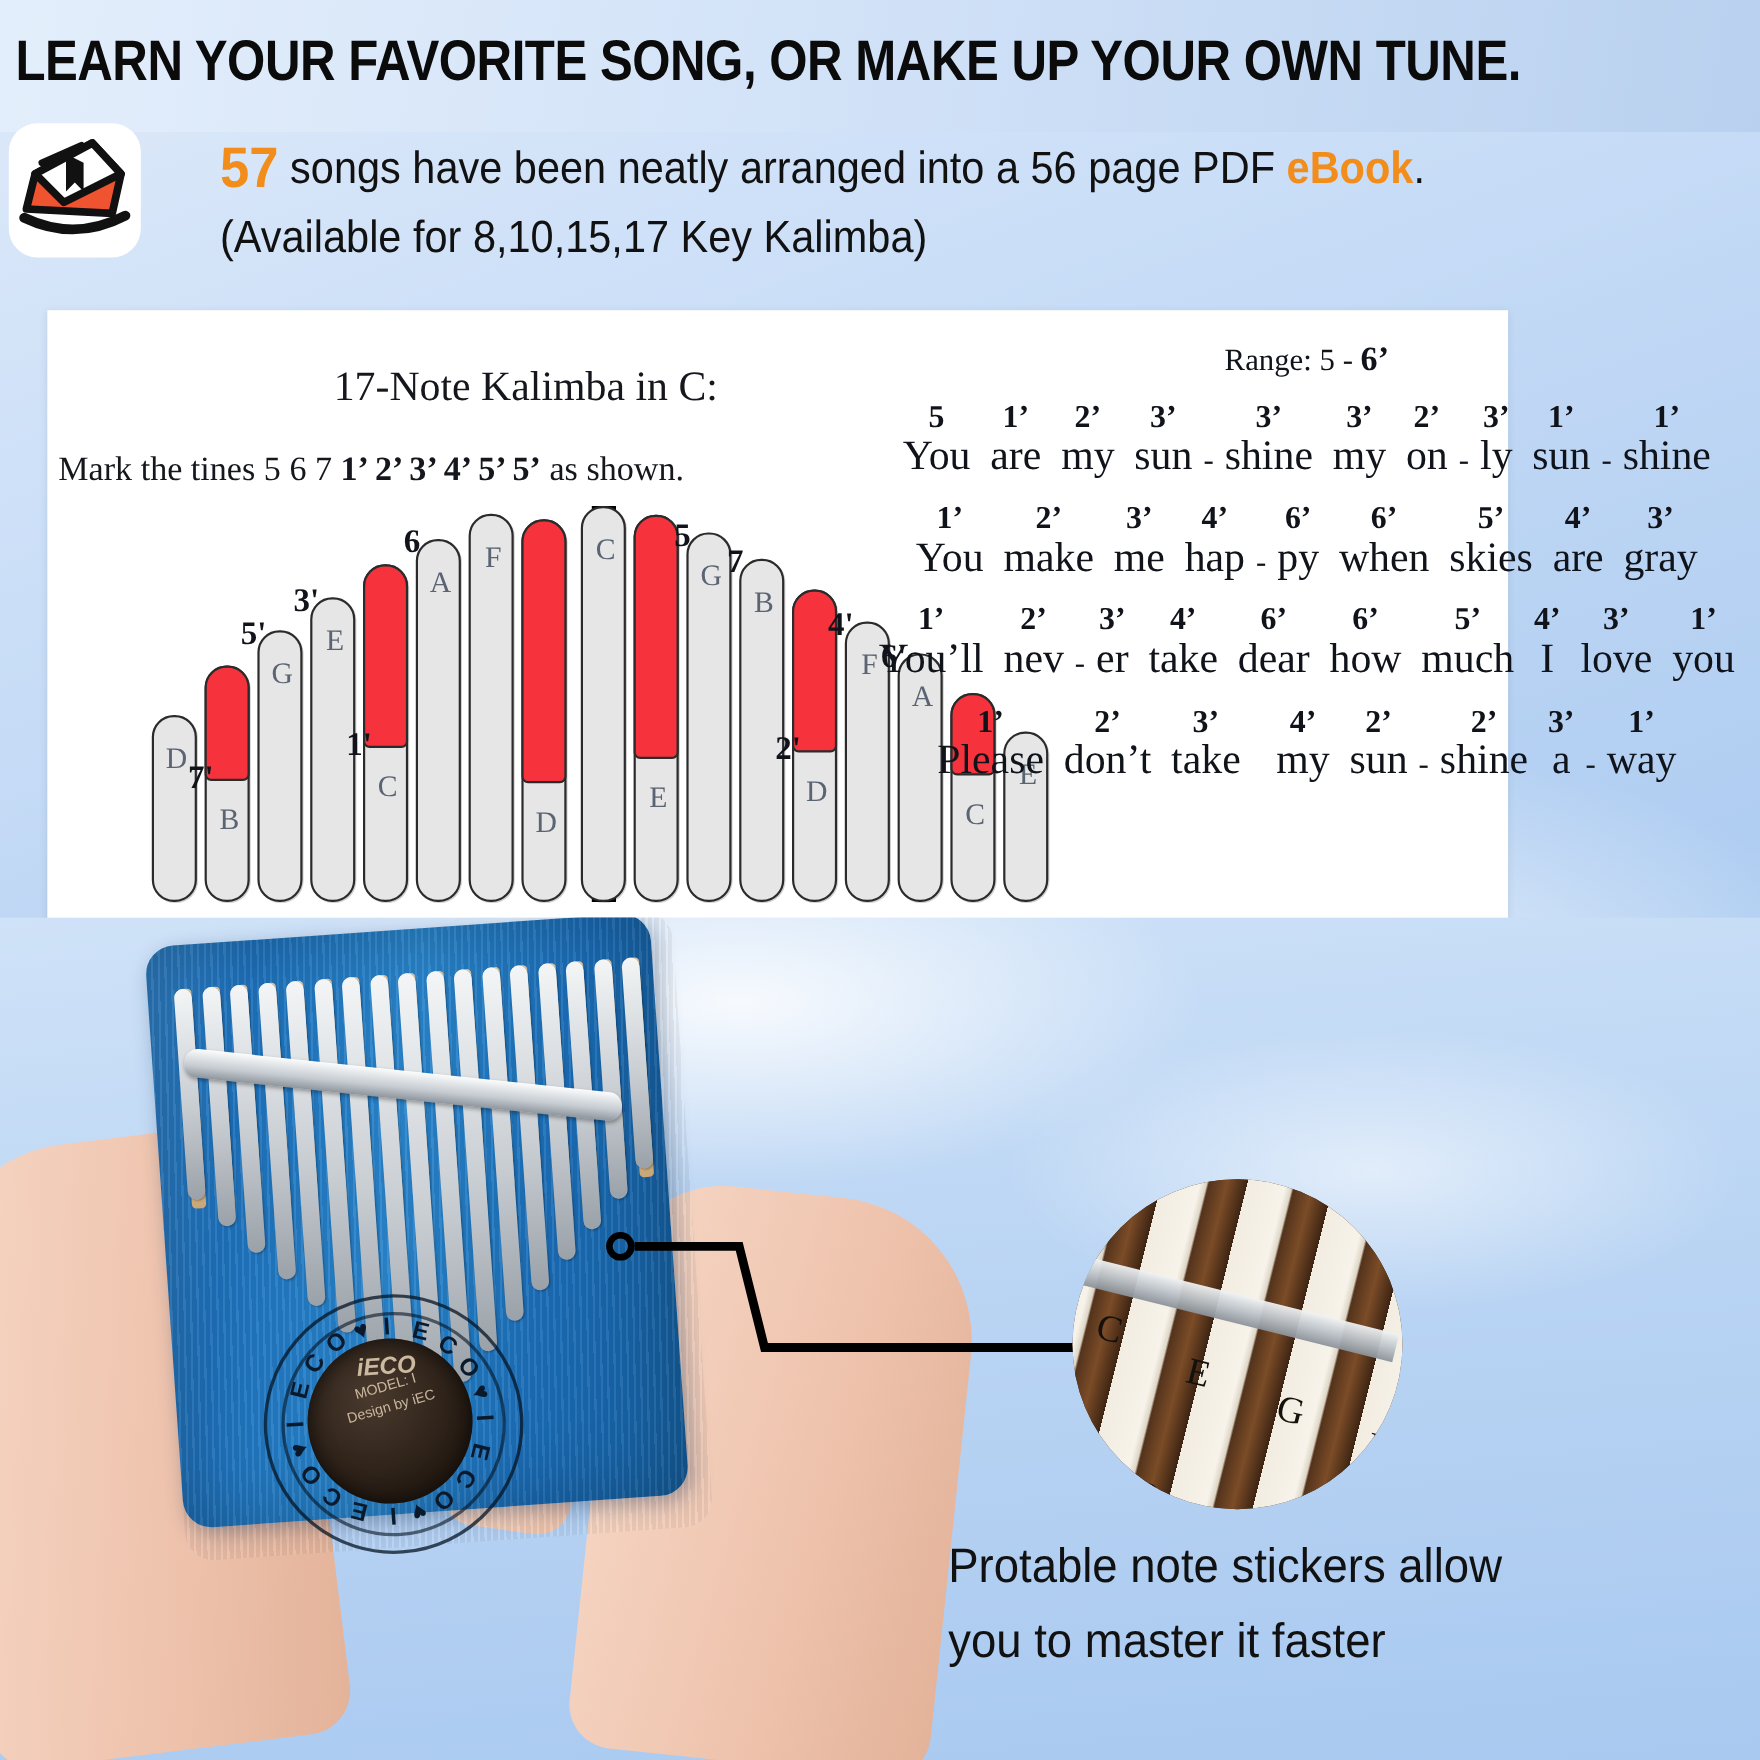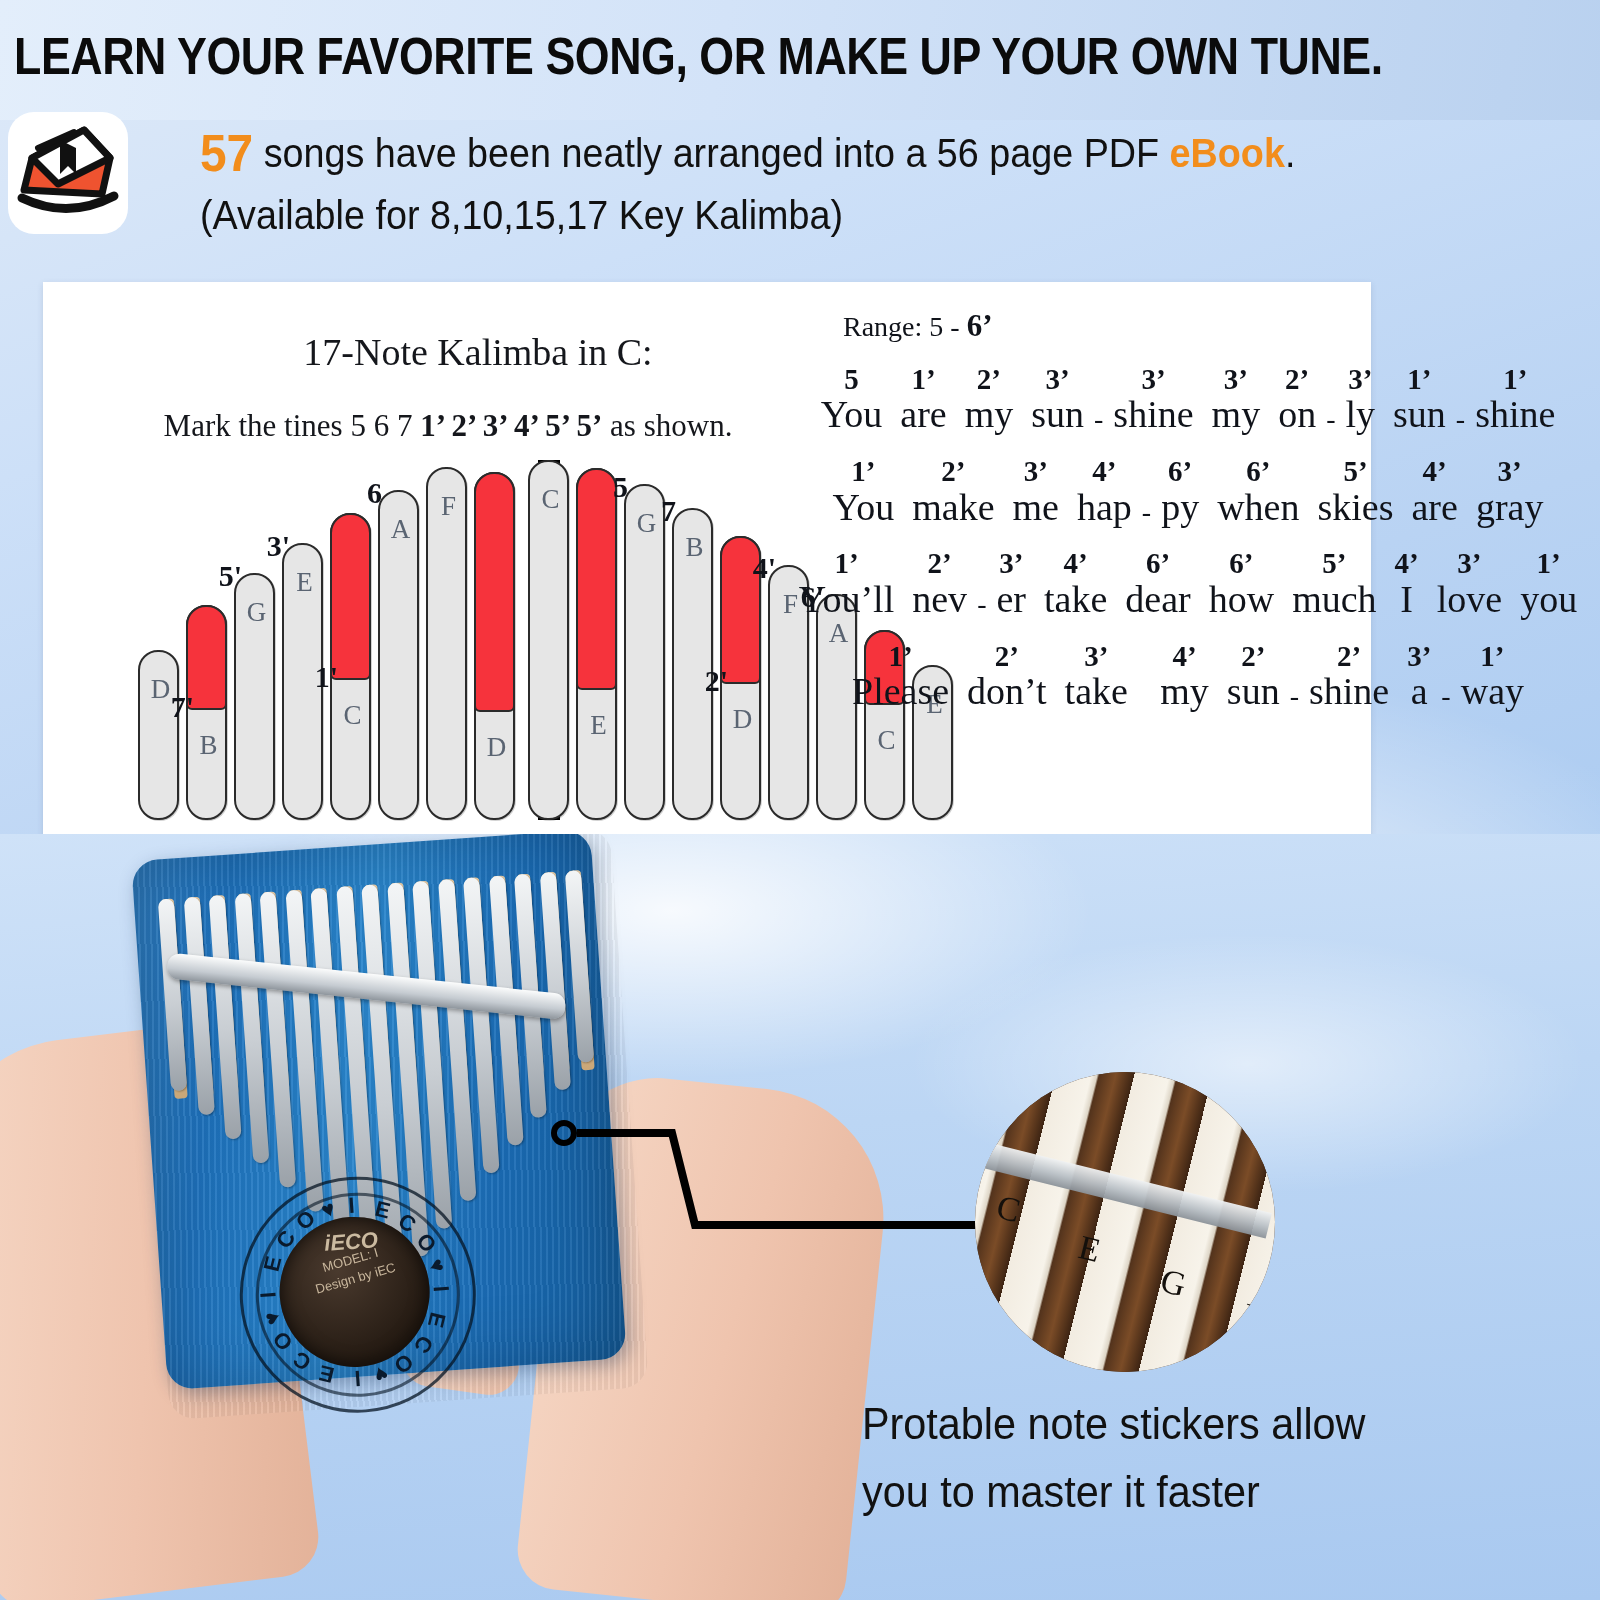--- a/index.html
+++ b/index.html
@@ -36,41 +36,41 @@
   .ebook{color:#f28d1c;font-weight:bold;}
 
   
   #card{position:absolute;left:43px;top:262px;width:1328px;height:572px;
        background:#fff;box-shadow:0 2px 6px rgba(60,80,110,.16);margin-top:20px;}
 
   
   .serif{font-family:"Liberation Serif",serif;}
   #diagTitle{position:absolute;left:110px;top:48px;width:650px;text-align:center;
        font-size:38px;color:#15171c;}
-  #markLine{position:absolute;left:10px;top:126px;width:790px;text-align:center;
+  #markLine{position:absolute;left:10px;top:126px;width:790px;text-align:left;
        font-size:31px;color:#15171c;white-space:nowrap;}
   #markLine b{font-weight:bold;}
 
   #tines{position:absolute;left:95px;top:178px;width:700px;height:360px;}
   .tine{position:absolute;bottom:0;width:41px;border:2px solid #2b2b2b;
        border-radius:20px;background:#e6e6e6;box-sizing:border-box;
        box-shadow:1px 1px 0 rgba(0,0,0,.18);}
   .tine .red{position:absolute;left:-2px;right:-2px;top:-2px;height:var(--rh);
        background:#f6333c;border:2px solid #2b2b2b;border-radius:20px 20px 6px 6px;
        box-sizing:border-box;}
   .tine .note{position:absolute;left:0;width:41px;text-align:center;
        font-family:"Liberation Serif",serif;font-size:27px;color:#5a6472;}
   .tine .num{position:absolute;left:-26px;width:41px;text-align:center;
        font-family:"Liberation Serif",serif;font-size:30px;font-weight:bold;color:#10131a;}
   .blackbar{position:absolute;bottom:0;width:22px;background:#000;}
 
   
   #song{position:absolute;left:800px;top:22px;width:690px;height:540px;
        font-family:"Liberation Serif",serif;color:#10131a;}
-  #range{font-size:28px;margin-top:4px;}
+  #range{text-align:center;font-size:28px;margin-top:4px;}
   #range b{font-size:31px;}
   #songTitle{text-align:center;font-size:39px;font-weight:bold;margin-top:2px;letter-spacing:.3px;}
   #composer{text-align:center;font-size:28px;margin-top:1px;}
   .verse{margin-top:20px;}
   .vrow{display:flex;justify-content:center;align-items:flex-end;}
   .grp{display:flex;}
   .gap{width:34px;}
   .cell{text-align:center;}
   .cell .n{font-size:29px;font-weight:bold;line-height:1.05;}
   .cell .w{font-size:38px;line-height:1.1;white-space:pre;}

